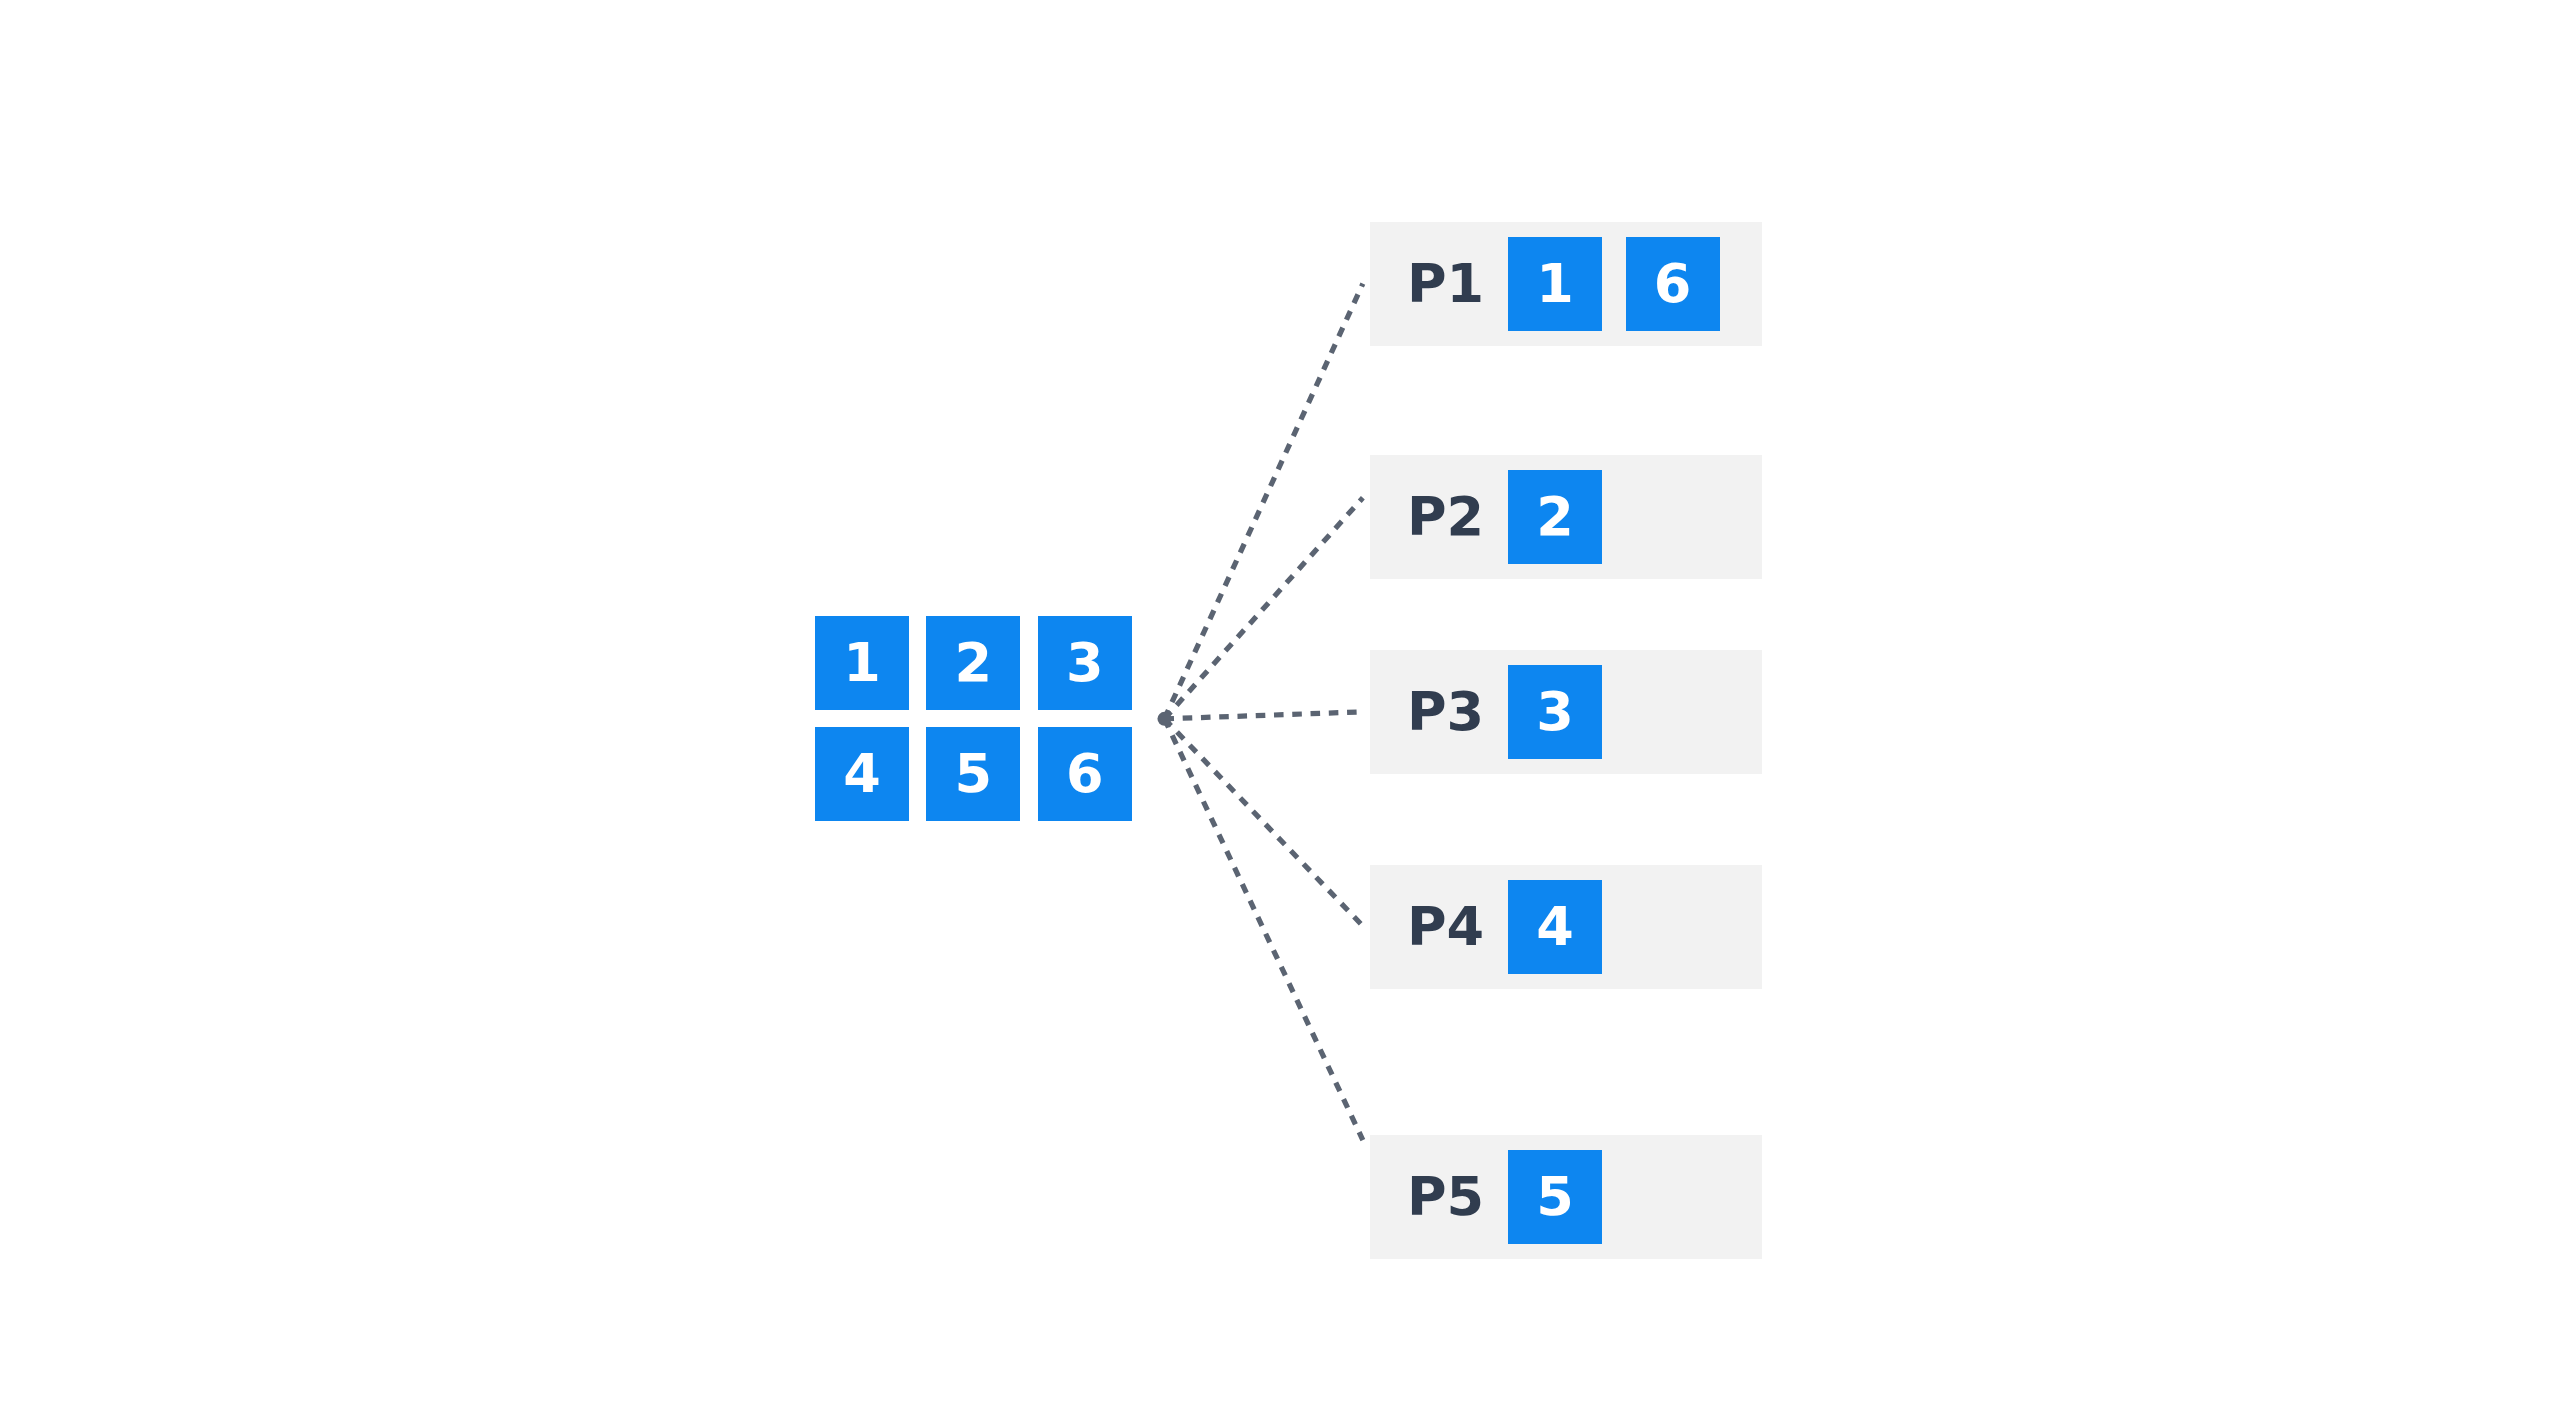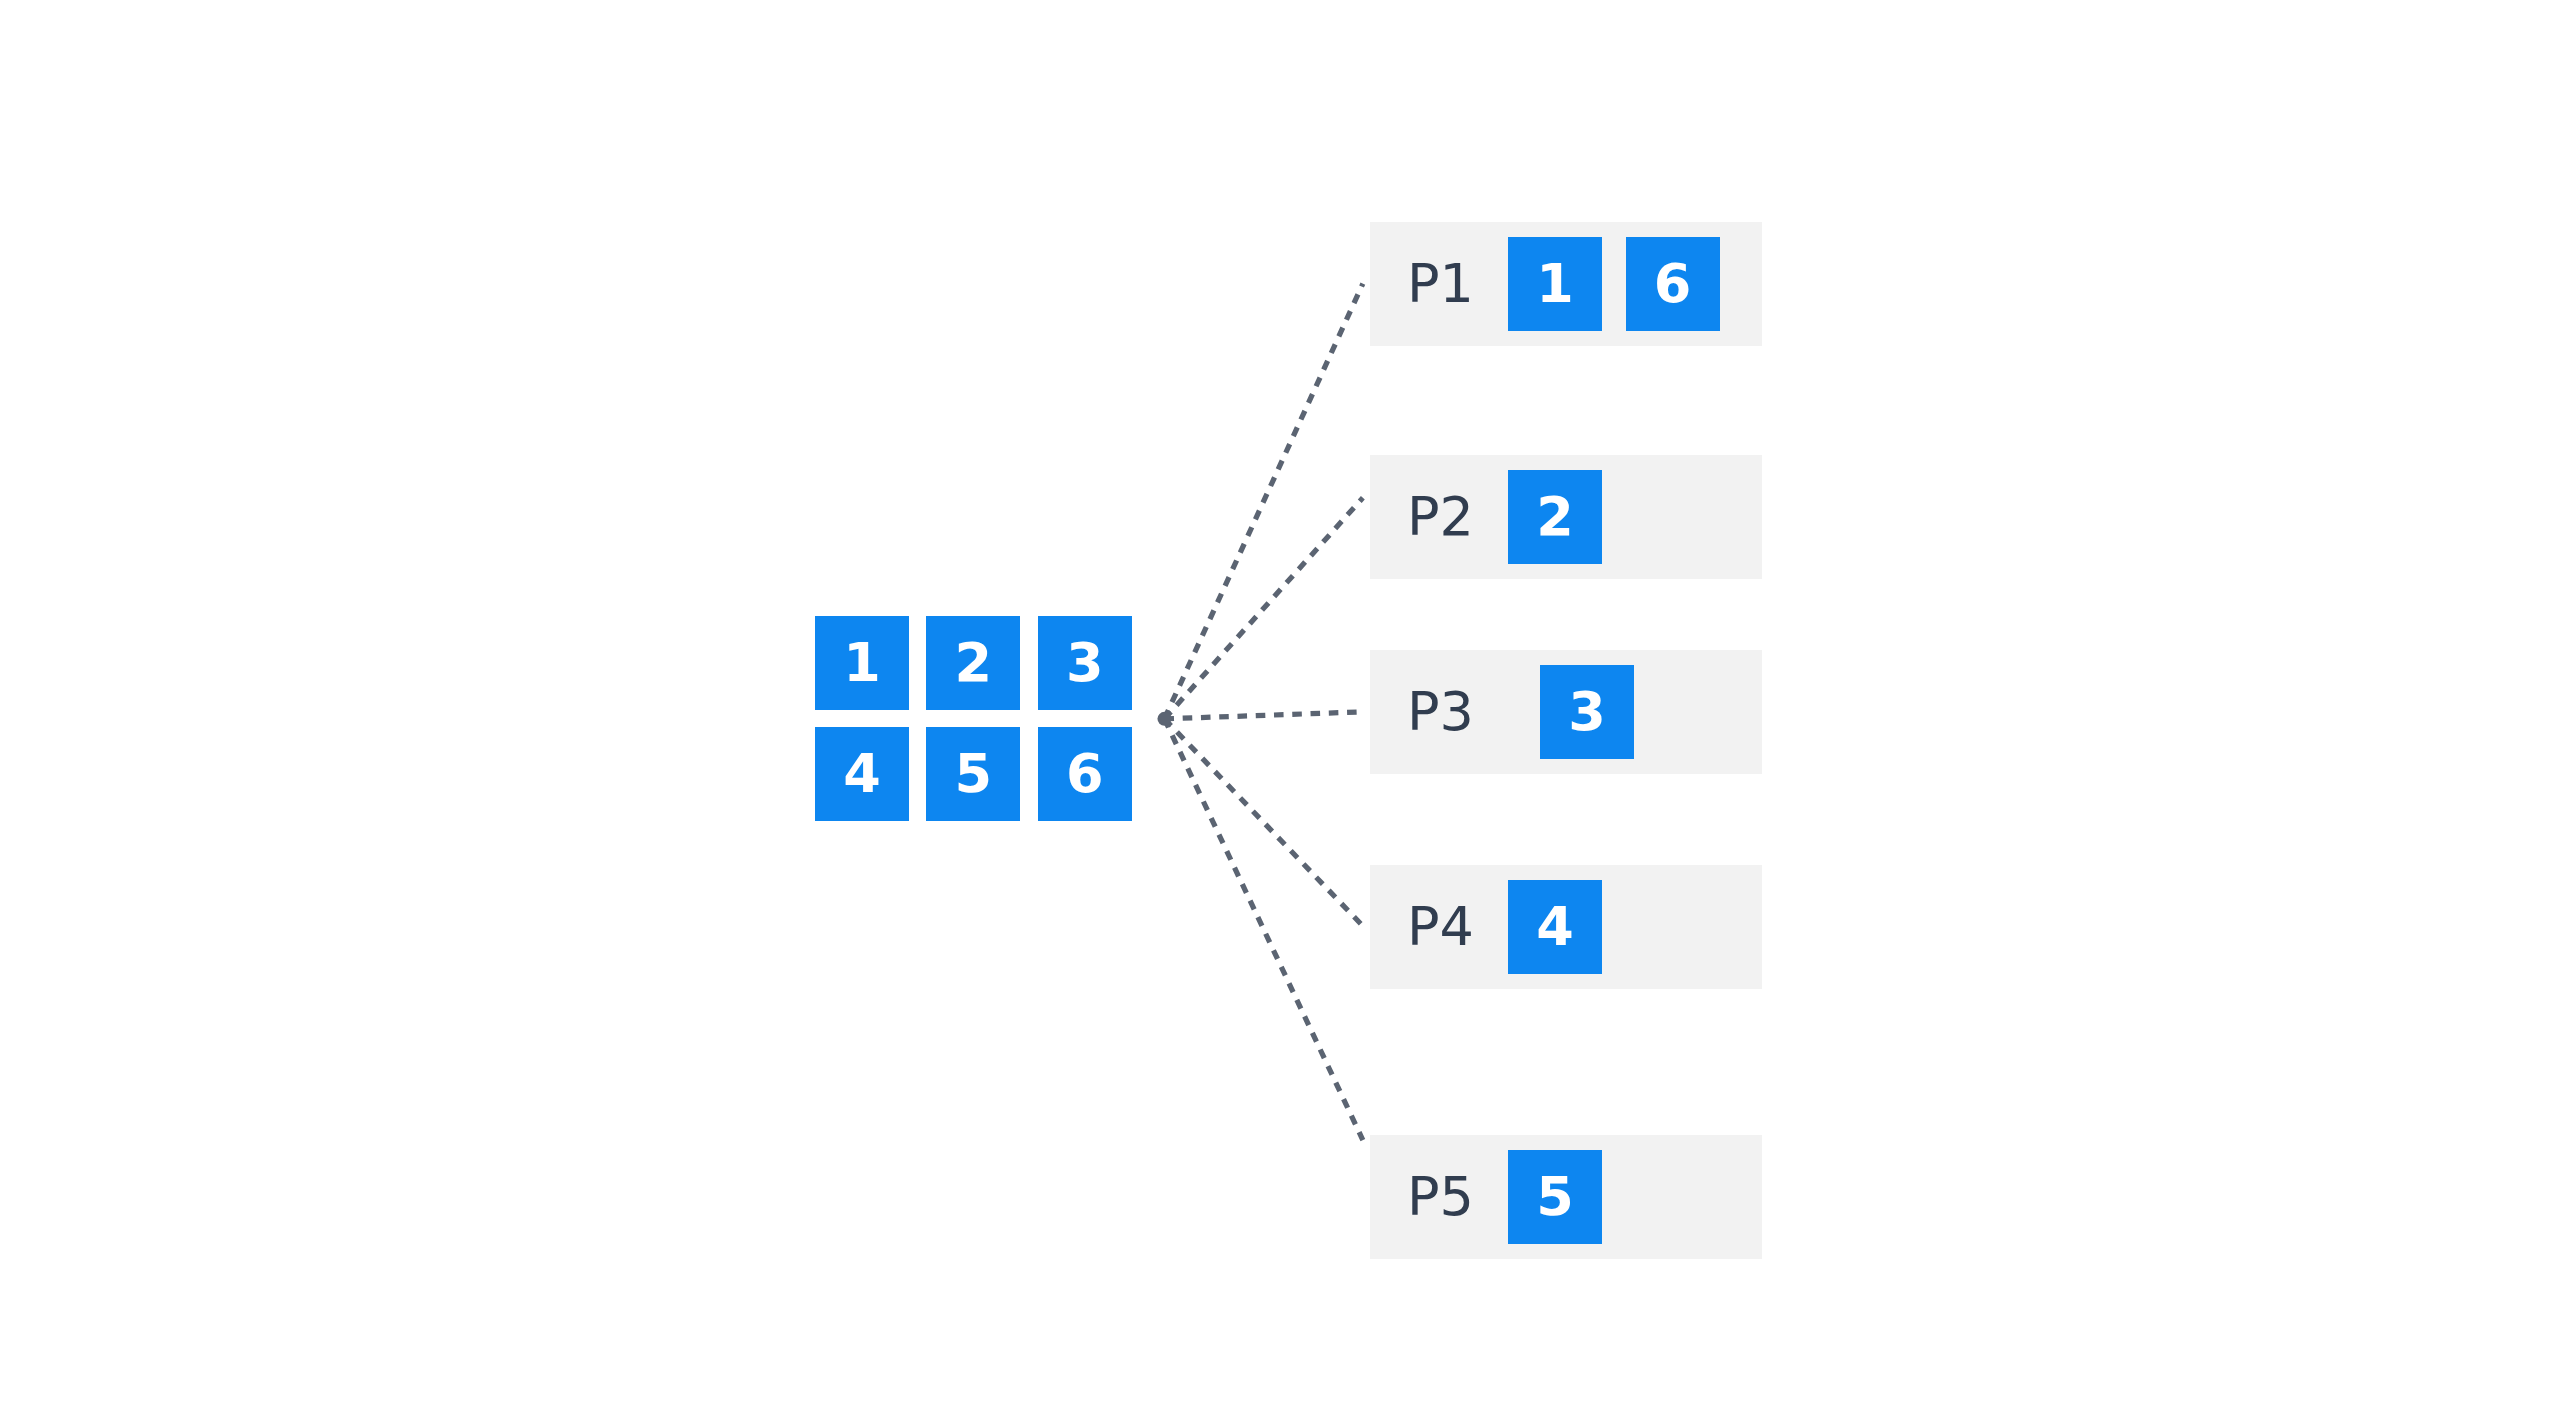--- a/index.html
+++ b/index.html
@@ -54,21 +54,21 @@
     background: var(--row-bg, #f2f2f2);
     display: flex;
     align-items: center;
     padding-left: 37px;
     box-sizing: border-box;
   }
   .proc-label {
     width: 101px;
     flex: 0 0 101px;
     font-size: 54px;
-    font-weight: normal;
+    font-weight: bold;
     color: var(--label-text, #313d4f);
     line-height: 1;
   }
   .proc-tasks {
     display: flex;
     gap: 23.5px;
   }
 </style>
 </head>
 <body>
@@ -123,21 +123,21 @@
 
   <div class="proc-row" style="top: 455px;">
     <span class="proc-label">P2</span>
     <div class="proc-tasks">
   <div class="task-square">
     <span class="task-num">2</span>
   </div>
 </div>
   </div>
 
-  <div class="proc-row" style="top: 650px; gap: 32px;">
+  <div class="proc-row" style="top: 650px;">
     <span class="proc-label">P3</span>
     <div class="proc-tasks">
   <div class="task-square">
     <span class="task-num">3</span>
   </div>
 </div>
   </div>
 
   <div class="proc-row" style="top: 865px;">
     <span class="proc-label">P4</span>

